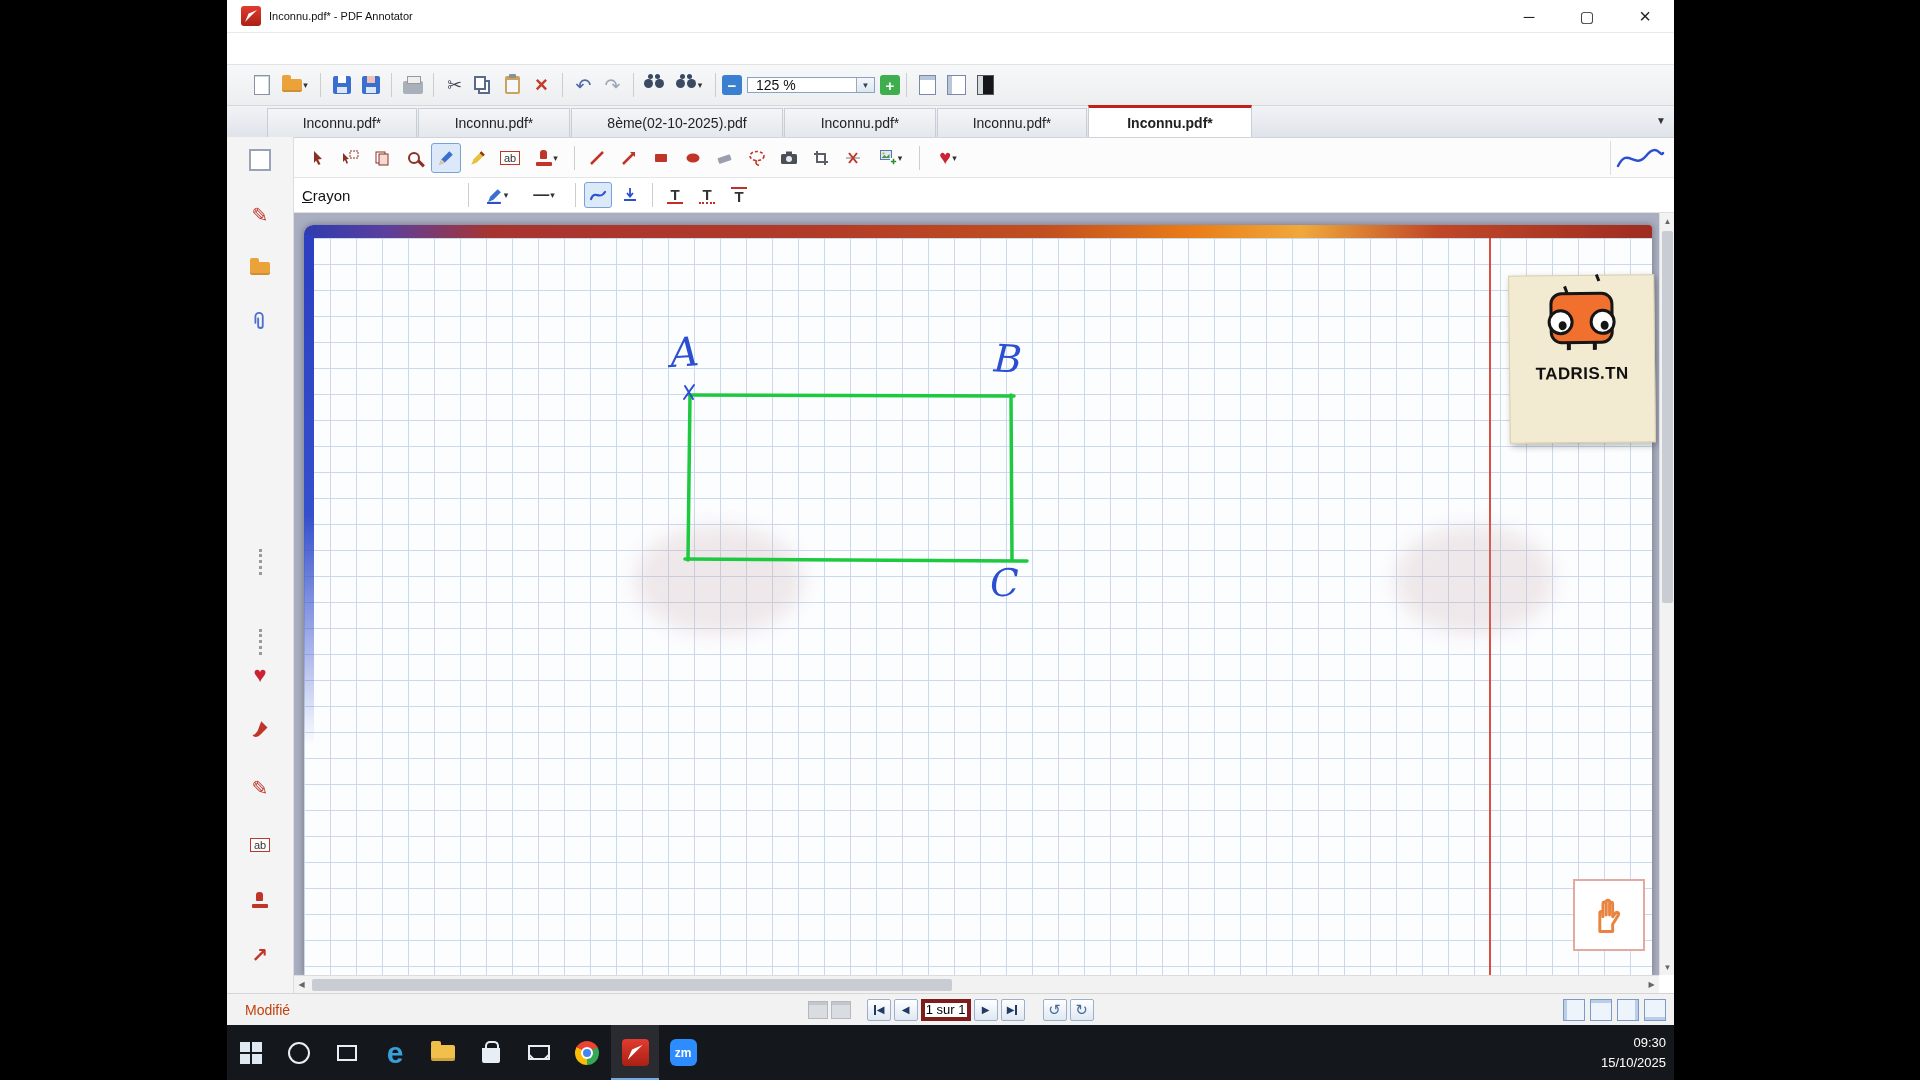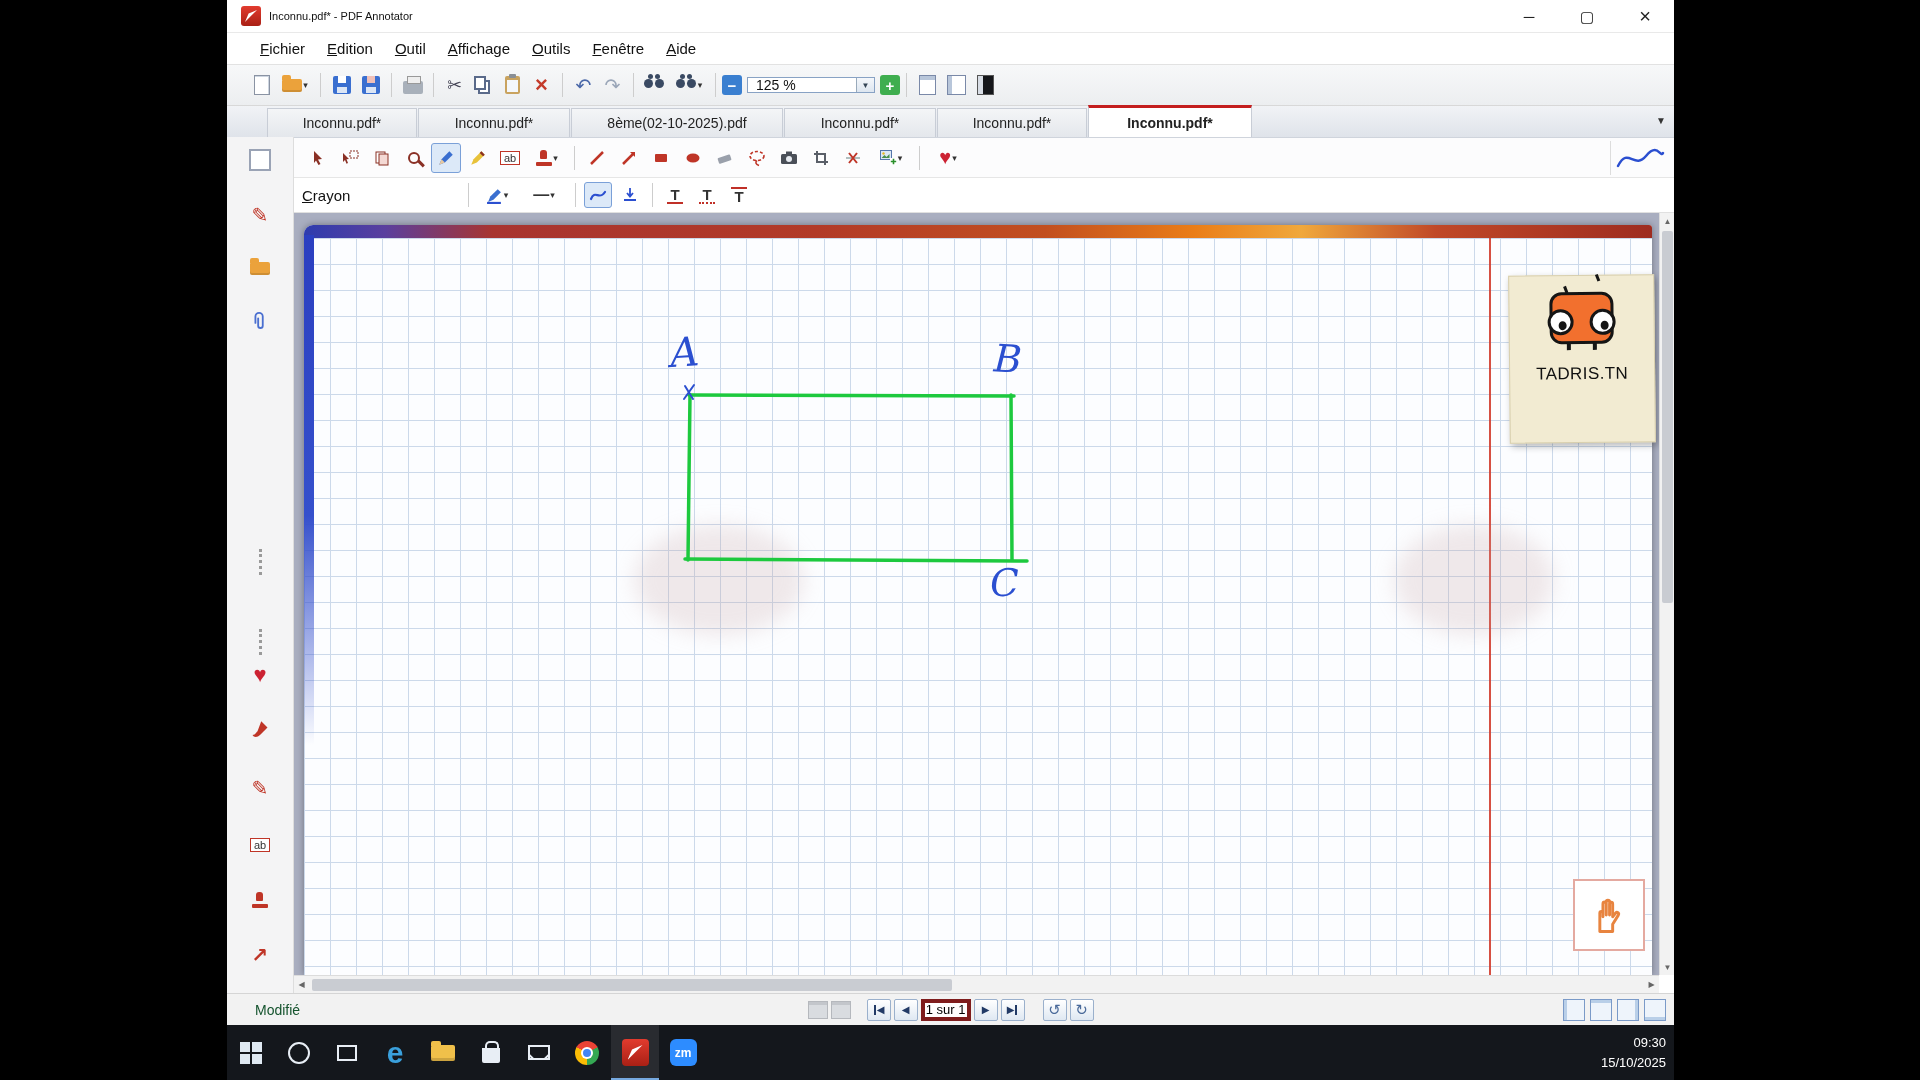--- a/index.html
+++ b/index.html
@@ -93,33 +93,33 @@
   .pageedge{position:absolute;left:0;top:10px;width:10px;height:510px;background:linear-gradient(#2b3fc0 0%,#3550cc 55%,rgba(60,90,210,0) 100%)}
   .redline{position:absolute;left:1185px;top:13px;bottom:0;width:2px;background:#d23c2e;opacity:.9}
   .blob{position:absolute;border-radius:50%;filter:blur(10px);background:rgba(195,160,158,.22)}
   .hand-lbl{position:absolute;font-family:"DejaVu Serif","Liberation Serif",serif;font-style:italic;color:#2b4fd0}
   .sticker{position:absolute;left:1205px;top:50px;width:146px;height:168px;background:#f2ebd2;border:1px solid #d8cfae;box-shadow:2px 3px 7px rgba(0,0,0,.28);transform:rotate(-.6deg);display:flex;flex-direction:column;align-items:center;padding-top:16px}
   .robot{width:64px;height:52px;background:#f2702e;border:3px solid #151515;border-radius:12px;position:relative}
   .robot::before{content:"";position:absolute;left:12px;top:-9px;width:3px;height:7px;background:#151515;transform:rotate(-20deg);box-shadow:34px 0 0 #151515}
   .eye{position:absolute;width:26px;height:26px;background:#fff;border:3px solid #151515;border-radius:50%;top:14px}
   .eye::after{content:"";position:absolute;left:8px;top:9px;width:8px;height:9px;background:#151515;border-radius:50%}
   .legs{width:30px;height:7px;border-left:4px solid #151515;border-right:4px solid #151515;margin-top:-1px}
-  .sticker-text{margin-top:14px;font-size:17px;font-weight:normal;color:#111;letter-spacing:.4px}
+  .sticker-text{margin-top:14px;font-size:17px;font-weight:bold;color:#111;letter-spacing:.4px}
   .handbox{position:absolute;left:1269px;top:654px;width:72px;height:72px;background:#fff;border:2px solid #e4a9a0;display:flex;align-items:center;justify-content:center}
 
   
   .vscroll{position:absolute;left:1432px;top:213px;width:15px;height:762px;background:#f2f2f2;border-left:1px solid #dcdcdc}
   .hscroll{position:absolute;left:67px;top:975px;width:1365px;height:18px;background:#f2f2f2;border-top:1px solid #dcdcdc;display:flex;align-items:center}
   .sarrow{width:15px;height:16px;display:flex;align-items:center;justify-content:center;font-size:8px;color:#666}
   .vthumb{position:absolute;left:2px;top:18px;width:11px;height:372px;background:#c9ccd2;border-radius:2px}
   .hthumb{position:absolute;left:18px;top:3px;width:640px;height:12px;background:#c9ccd2;border-radius:2px}
 
   
   .statusbar{position:absolute;left:0;top:993px;width:100%;height:32px;background:#f2f2f2;border-top:1px solid #d5d5d5;display:flex;align-items:center}
-  .status-text{font-size:14px;color:#14532d;margin-left:28px}
+  .status-text{font-size:14px;color:#c2410c;margin-left:18px}
   .navcluster{position:absolute;left:50%;transform:translateX(-50%);display:flex;align-items:center;gap:3px}
   .nav{width:24px;height:22px;border:1px solid #9ab0cc;background:linear-gradient(#fff,#dfe8f2);display:flex;align-items:center;justify-content:center;font-size:10px;color:#223a66;border-radius:2px}
   .nav .bar{width:2px;height:10px;background:#223a66;margin:0 1px}
   .pagebox{width:50px;height:22px;border:4px solid #7f1d1d;background:#fff;font-size:13px;display:flex;align-items:center;justify-content:center}
   .gico{width:20px;height:18px;background:#d9dce0;border:1px solid #b5b8bd;box-shadow:inset 0 3px 0 #c3c6cb}
   .circ-nav{font-size:15px;color:#4a6a9a}
   .viewbtns{position:absolute;right:8px;display:flex;gap:5px}
   .vb{width:22px;height:22px;border:1px solid #7a9ac8;background:#eef4fb;box-shadow:inset 3px 0 0 #b9cfe8}
   .vb.alt{box-shadow:inset 0 3px 0 #b9cfe8}
 
@@ -154,29 +154,20 @@
   <div class="titlebar">
     <span class="applogo"></span>
     <span class="title-text">Inconnu.pdf* - PDF Annotator</span>
     <span class="winbtns">
       <span class="wbtn">─</span>
       <span class="wbtn">▢</span>
       <span class="wbtn close" style="font-size:20px">×</span>
     </span>
   </div>
 
-  <div class="menubar">
-    <span class="menu-item u1">Fichier</span>
-    <span class="menu-item u1">Edition</span>
-    <span class="menu-item u1">Outil</span>
-    <span class="menu-item u1">Affichage</span>
-    <span class="menu-item u1">Outils</span>
-    <span class="menu-item u1">Fenêtre</span>
-    <span class="menu-item u1">Aide</span>
-  </div>
 
   <div class="toolbar">
     <span class="tbi">
         <span class="pg"></span>
       </span>
     <span class="tbi" style="width:36px">
         <span class="fld"></span>
         <span class="caret">▾</span>
       </span>
     <span class="sep"></span>

